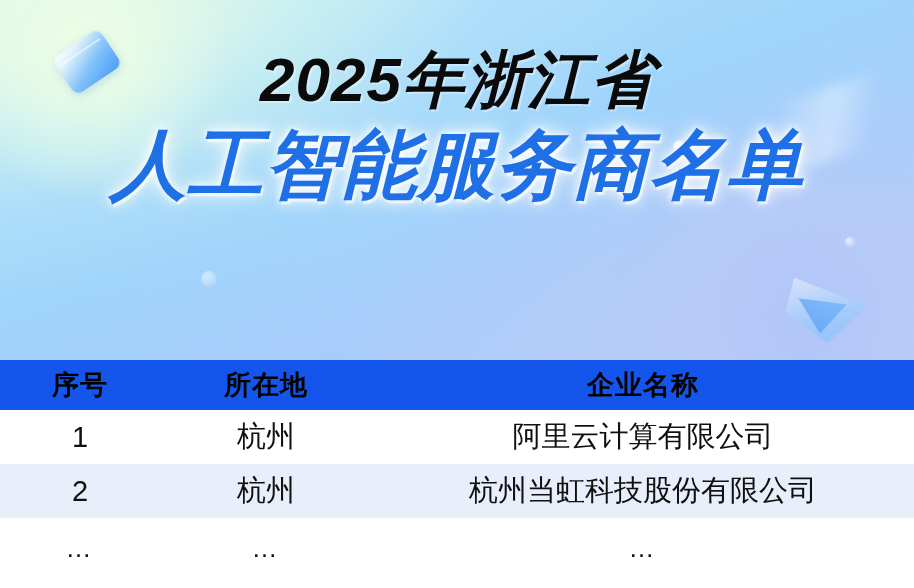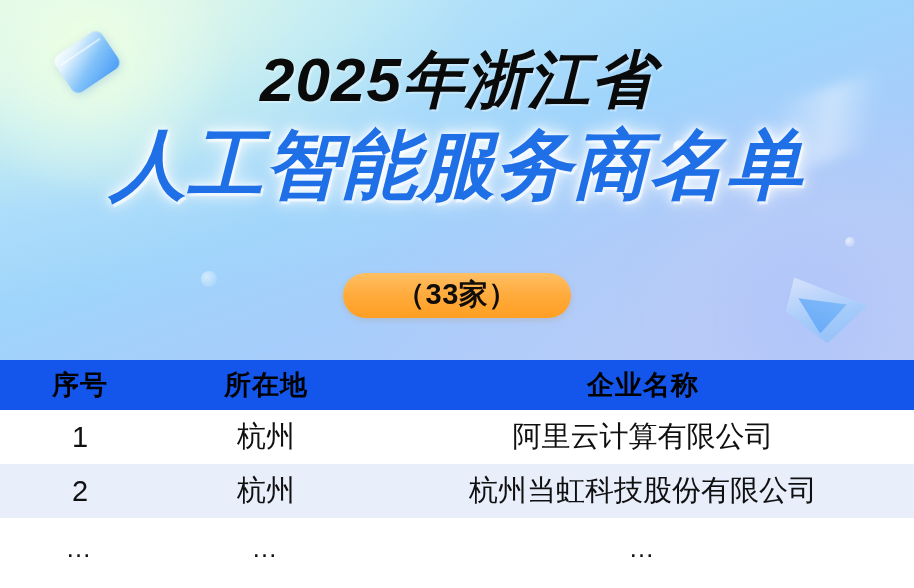--- a/index.html
+++ b/index.html
@@ -235,23 +235,20 @@
     </div>
     <div class="deco-dot d1"></div>
     <div class="deco-dot d2"></div>
     <div class="deco-dot d3"></div>
 
     <div class="title-block">
       <h1 class="title-line1">2025年浙江省</h1>
       <h2 class="title-line2">人工智能服务商名单</h2>
     </div>
 
-    <div class="badge-wrap">
-      <span class="badge">（33家）</span>
-    </div>
   </div>
 
   <table class="table">
     <colgroup>
       <col class="c-idx">
       <col class="c-loc">
       <col class="c-name">
     </colgroup>
     <thead>
       <tr>

